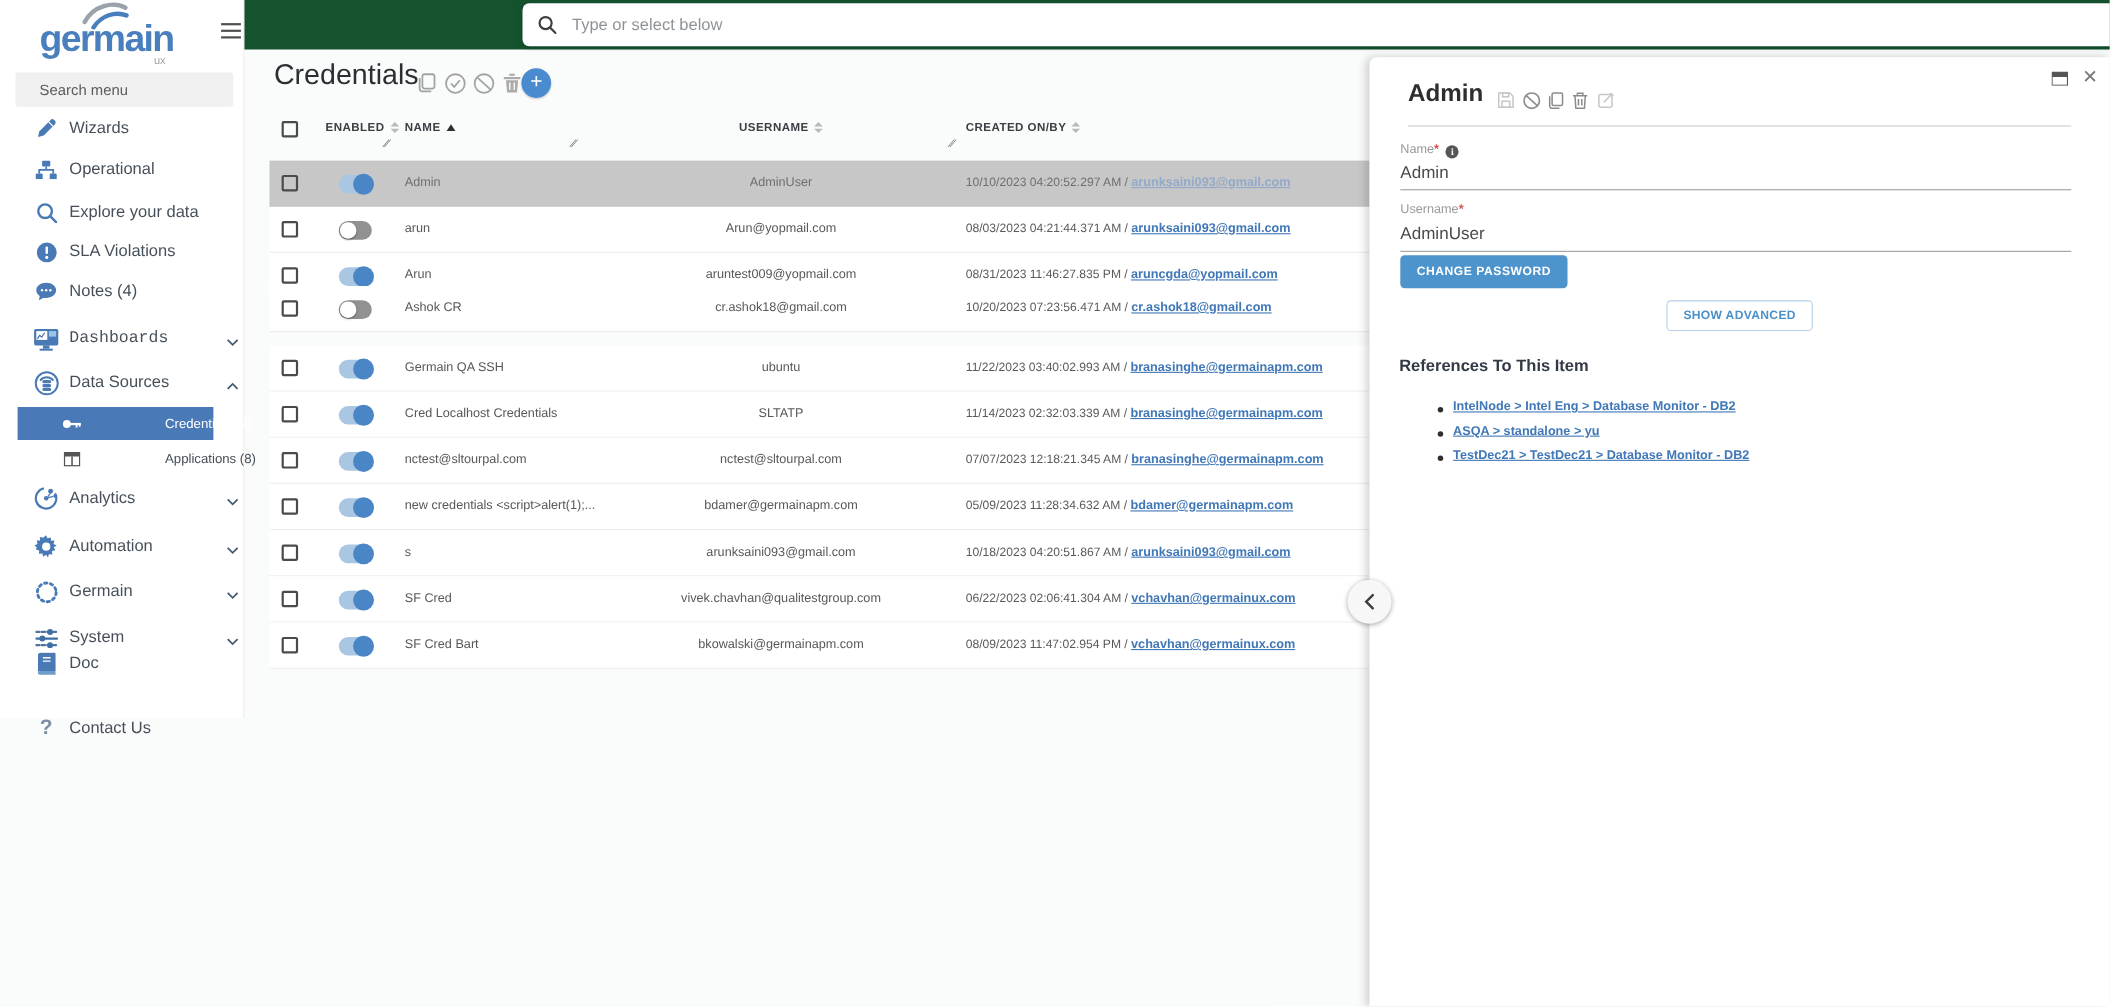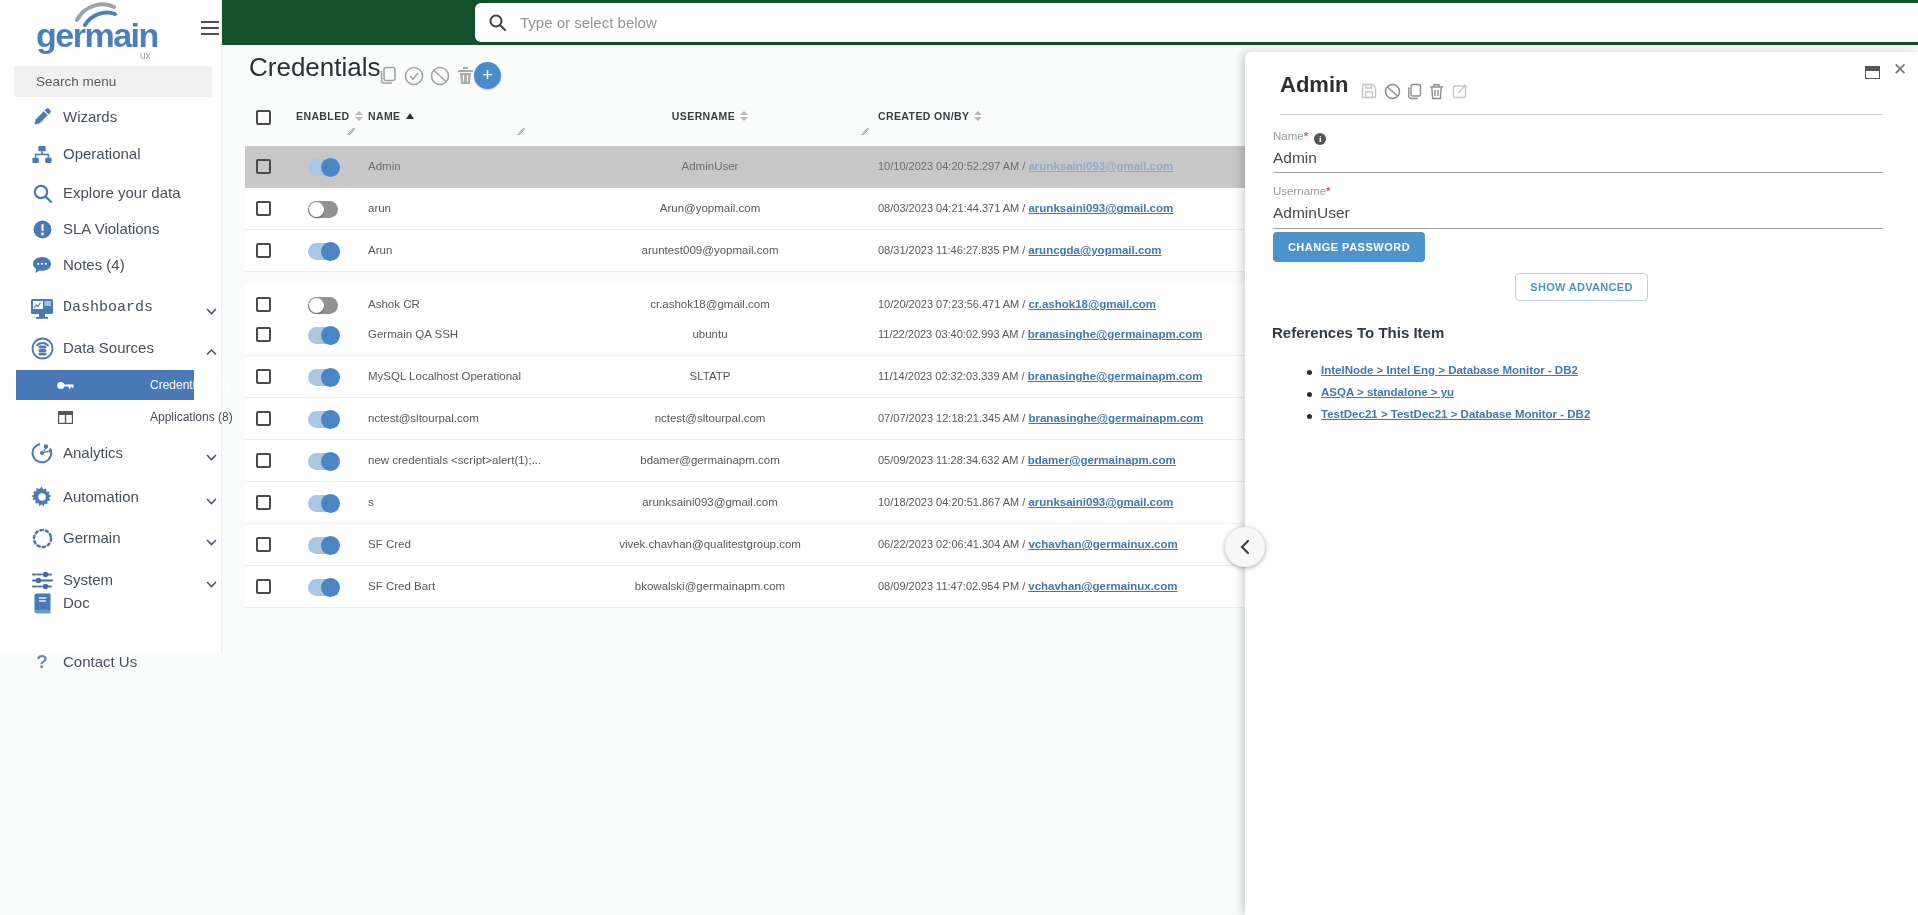--- a/index.html
+++ b/index.html
@@ -446,21 +446,21 @@
       </div>
       <div class="trow" style="top: 230px;">
         <span class="cb"></span>
         <span class="toggle on">
           <span class="knob"></span>
         </span>
         <span class="cell-name">Arun</span>
         <span class="cell-user">aruntest009@yopmail.com</span>
         <span class="cell-created"><span>08/31/2023 11:46:27.835 PM</span><span class="sep" style="white-space:pre"> / </span><a class="mail">aruncgda@yopmail.com</a></span>
       </div>
-      <div class="trow" style="top: 284px;">
+      <div class="trow" style="top: 260px;">
         <span class="cb"></span>
         <span class="toggle off">
           <span class="knob"></span>
         </span>
         <span class="cell-name">Ashok CR</span>
         <span class="cell-user">cr.ashok18@gmail.com</span>
         <span class="cell-created"><span>10/20/2023 07:23:56.471 AM</span><span class="sep" style="white-space:pre"> / </span><a class="mail">cr.ashok18@gmail.com</a></span>
       </div>
       <div class="trow" style="top: 314px;">
         <span class="cb"></span>
@@ -469,21 +469,21 @@
         </span>
         <span class="cell-name">Germain QA SSH</span>
         <span class="cell-user">ubuntu</span>
         <span class="cell-created"><span>11/22/2023 03:40:02.993 AM</span><span class="sep" style="white-space:pre"> / </span><a class="mail">branasinghe@germainapm.com</a></span>
       </div>
       <div class="trow" style="top: 356px;">
         <span class="cb"></span>
         <span class="toggle on">
           <span class="knob"></span>
         </span>
-        <span class="cell-name">MySQL Localhost Operational</span>
+        <span class="cell-name">Cred Localhost Credentials</span>
         <span class="cell-user">SLTATP</span>
         <span class="cell-created"><span>11/14/2023 02:32:03.339 AM</span><span class="sep" style="white-space:pre"> / </span><a class="mail">branasinghe@germainapm.com</a></span>
       </div>
       <div class="trow" style="top: 398px;">
         <span class="cb"></span>
         <span class="toggle on">
           <span class="knob"></span>
         </span>
         <span class="cell-name">nctest@sltourpal.com</span>
         <span class="cell-user">nctest@sltourpal.com</span>

